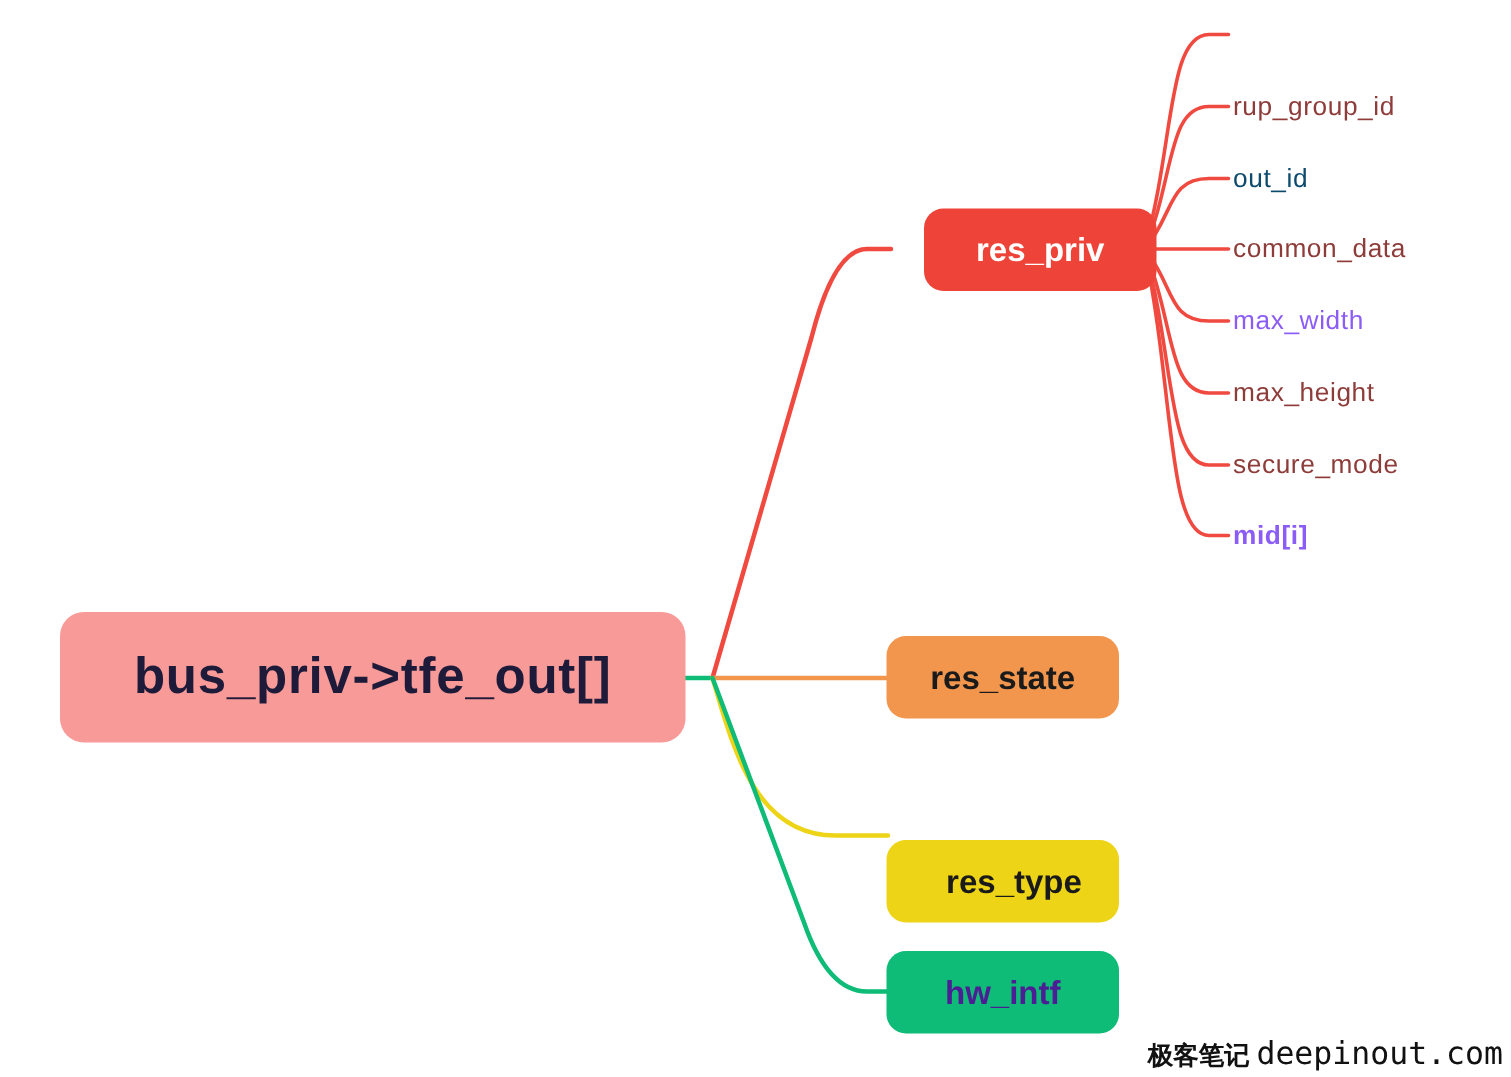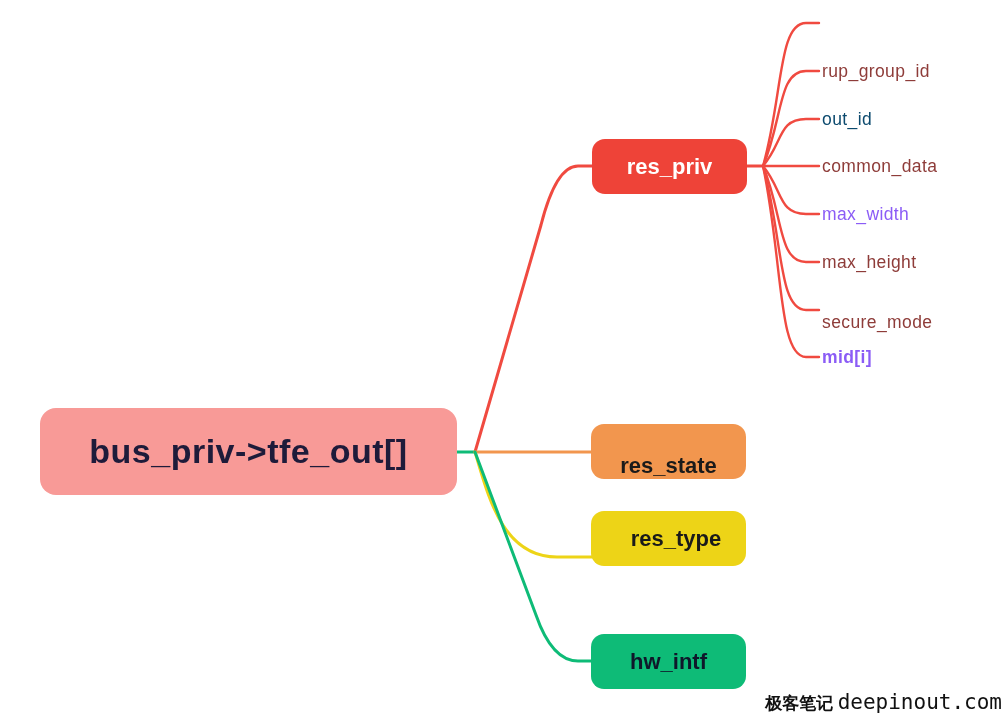--- a/index.html
+++ b/index.html
@@ -47,40 +47,40 @@
     font-weight: 700;
     letter-spacing: 0.5px;
   }
   .node-branch {
     width: 155px;
     height: 55px;
     border-radius: 13px;
     font-size: 22px;
     font-weight: 700;
   }
-  .branch-res-priv  { left: 592px; top: 139px; }
+  .branch-res-priv  { left: 616px; top: 139px; }
   .branch-res-state { left: 591px; top: 424px; }
-  .branch-res-type  { left: 591px; top: 511px; padding-left: 15px; }
+  .branch-res-type  { left: 591px; top: 560px; padding-left: 15px; }
   .branch-hw-intf   { left: 591px; top: 634px; }
   .leaf {
     position: absolute;
     left: 822px;
     transform: translateY(-50%);
     font-size: 17.5px;
     letter-spacing: 0.4px;
     white-space: nowrap;
     cursor: pointer;
   }
   .leaf-0 { top: 23px; }
   .leaf-1 { top: 71px; }
   .leaf-2 { top: 119px; }
   .leaf-3 { top: 166px; }
   .leaf-4 { top: 214px; }
   .leaf-5 { top: 262px; }
-  .leaf-6 { top: 322px; text-align: center; }
+  .leaf-6 { top: 310px; text-align: center; }
   .leaf-7 { top: 357px; }
   .watermark {
     position: absolute;
     right: 5px;
     bottom: 3px;
     white-space: nowrap;
   }
   .watermark .cn {
     font-family: "DejaVu Serif", serif;
     font-weight: 700;
@@ -118,27 +118,27 @@
     <path class="fan" d="M763,166 C783,262 778,357 806,357 L819,357" stroke="#f04a40"></path>
   </svg>
 
   <div class="node node-root" style="background: rgb(248, 154, 151); color: rgb(30, 27, 58);">
     <span>bus_priv-&gt;tfe_out[]</span>
   </div>
 
   <div class="node node-branch branch-res-priv" style="background: rgb(238, 67, 56); color: rgb(255, 255, 255);">
     <span>res_priv</span>
   </div>
-  <div class="node node-branch branch-res-state" style="background: rgb(242, 150, 78); color: rgb(26, 26, 26); align-items: flex-end;">
+  <div class="node node-branch branch-res-state" style="background: rgb(242, 150, 78); color: rgb(26, 26, 26);">
     <span>res_state</span>
   </div>
   <div class="node node-branch branch-res-type" style="background: rgb(237, 212, 23); color: rgb(26, 26, 26);">
     <span>res_type</span>
   </div>
-  <div class="node node-branch branch-hw-intf" style="background: rgb(14, 187, 119); color: #0f172a;">
+  <div class="node node-branch branch-hw-intf" style="background: rgb(14, 187, 119); color: #4c1d95;">
     <span>hw_intf</span>
   </div>
 
   <span class="leaf leaf-1" style="color: rgb(142, 60, 57);">rup_group_id</span>
   <span class="leaf leaf-2" style="color: #0c4a6e;">out_id</span>
   <span class="leaf leaf-3" style="color: rgb(142, 60, 57);">common_data</span>
   <span class="leaf leaf-4" style="color: #8b5cf6;">max_width</span>
   <span class="leaf leaf-5" style="color: rgb(142, 60, 57);">max_height</span>
   <span class="leaf leaf-6" style="color: rgb(142, 60, 57);">secure_mode</span>
   <span class="leaf leaf-7" style="color: #8b5cf6; font-weight: bold;">mid[i]</span>

